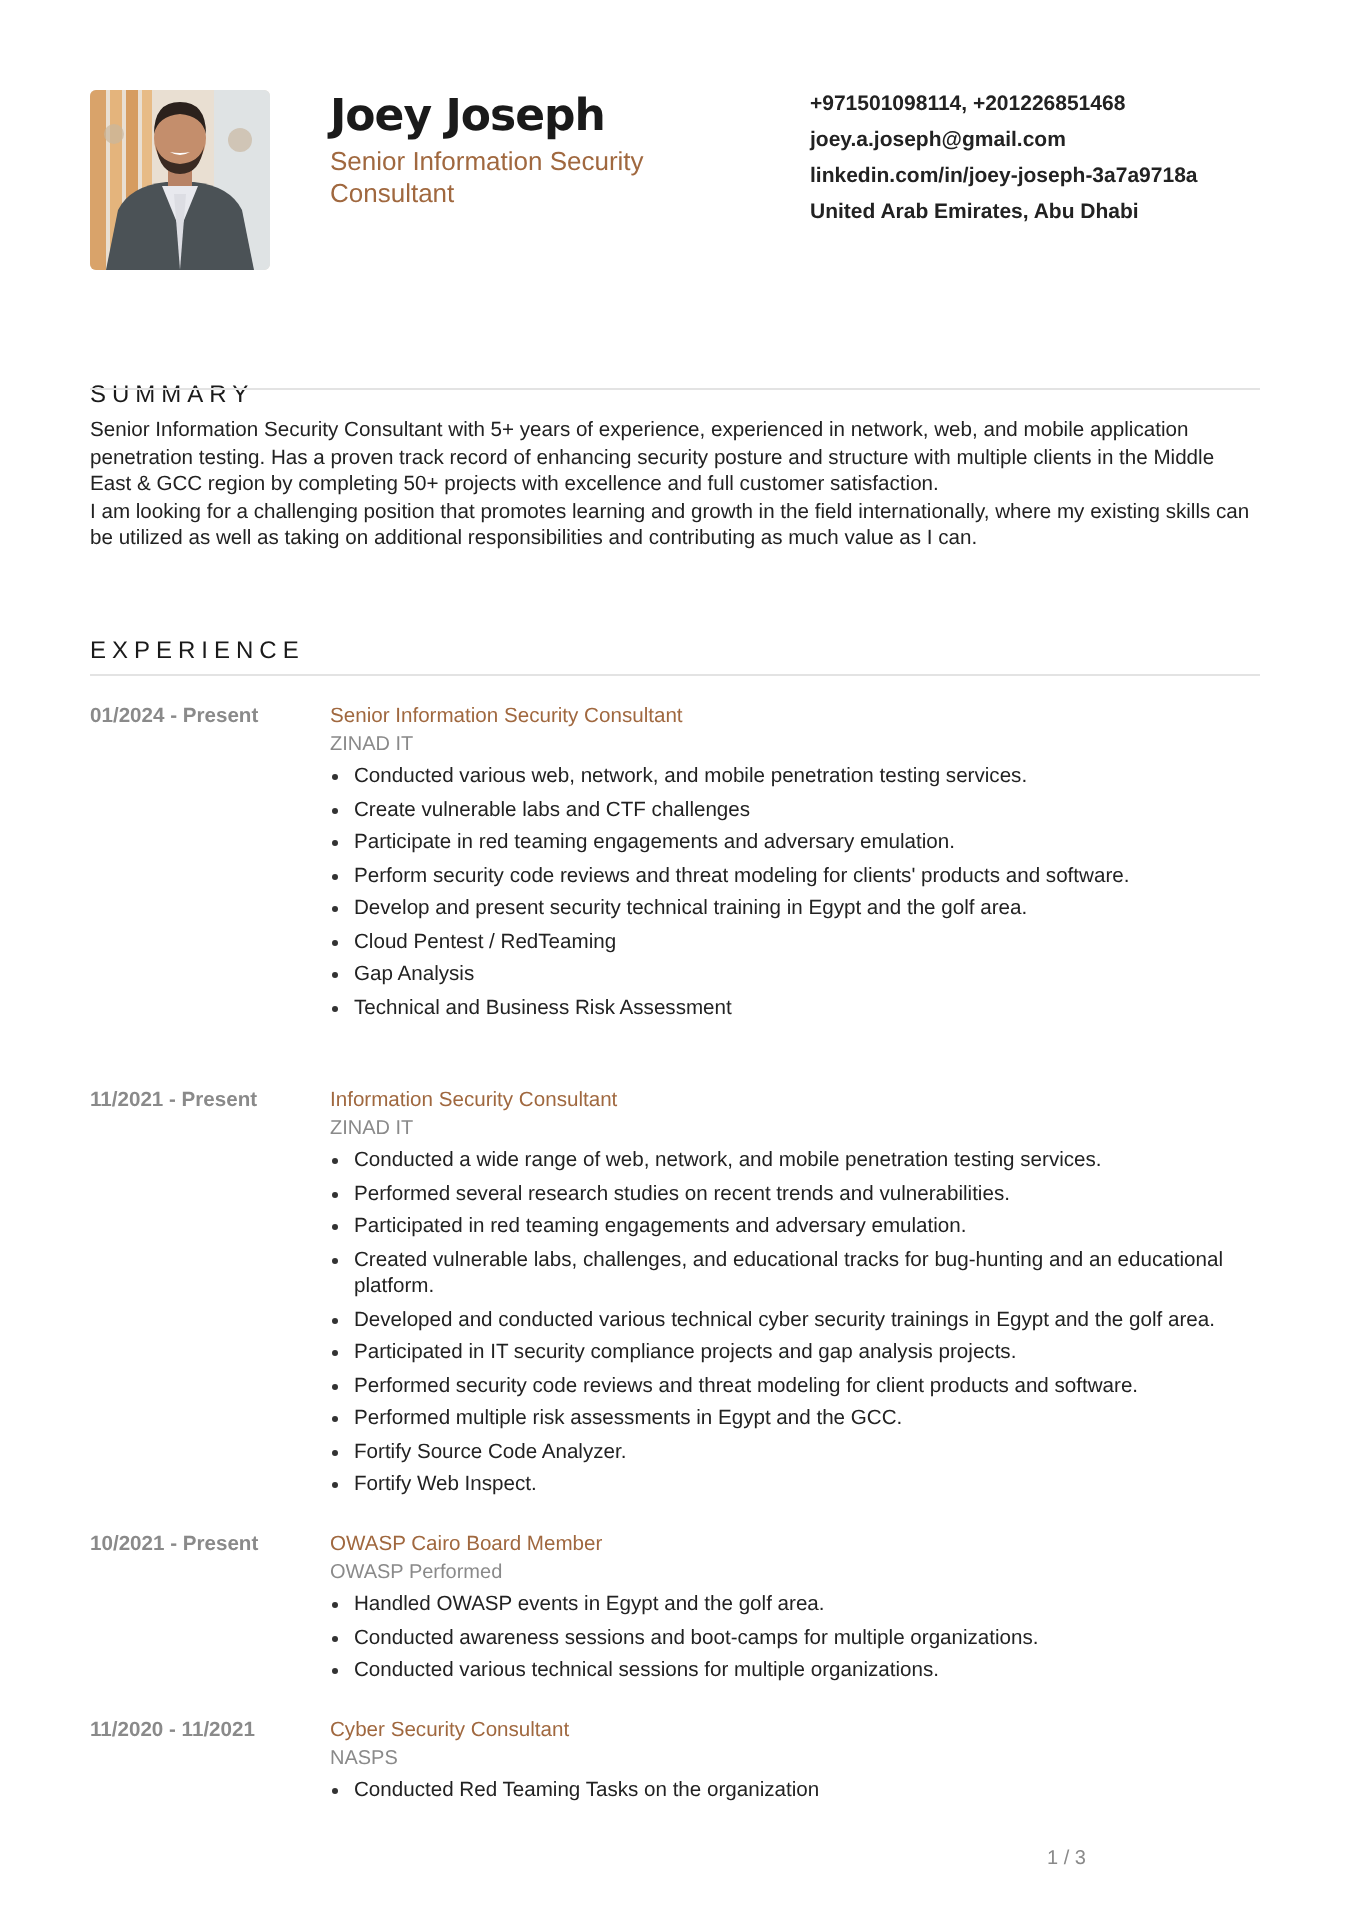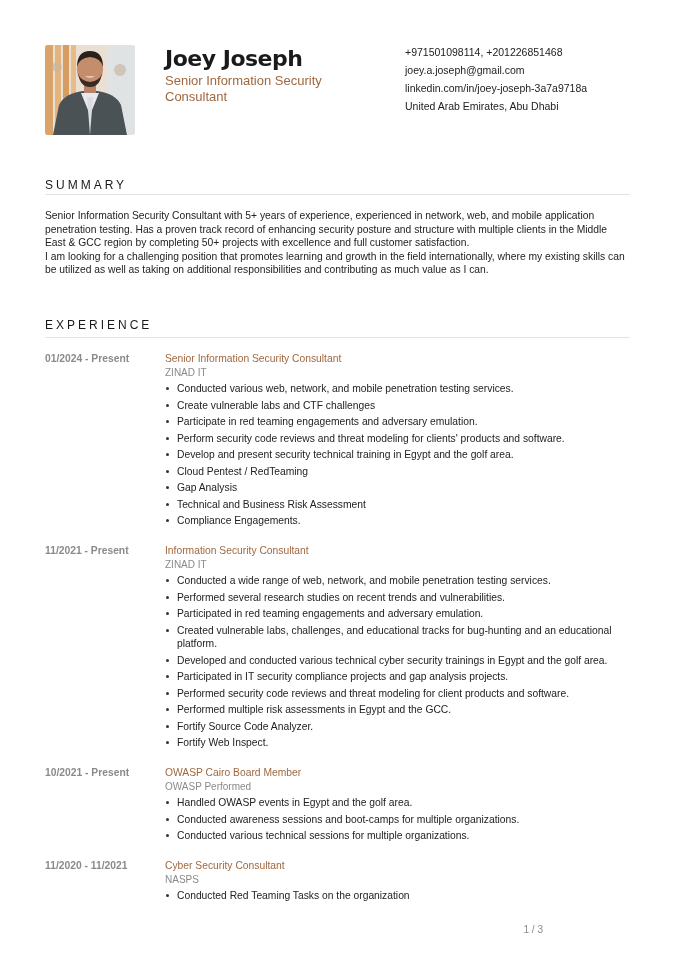--- a/index.html
+++ b/index.html
@@ -23,21 +23,21 @@
       font-family: "DejaVu Sans", sans-serif;
       font-weight: bold; font-size: 22px; letter-spacing: -0.5px;
       color: #1a1a1a; line-height: 28px;
     }
     .role {
       position: absolute; left: 165px; top: 73px; width: 200px;
       font-size: 13px; line-height: 16px; color: #a0683f;
     }
     .contact {
       position: absolute; left: 405px; top: 43px;
-      font-size: 10.5px; color: #222; line-height: 18px;
+      font-size: 10.5px; color: #222; line-height: 18px; font-weight: bold;
     }
     .contact div { white-space: nowrap; }
 
     
     .section-title {
       position: absolute; left: 45px;
       font-size: 12px; letter-spacing: 3px; color: #1a1a1a;
       font-weight: normal;
     }
     .rule {
@@ -101,21 +101,21 @@
   <div class="name">Joey Joseph</div>
   <div class="role">Senior Information Security Consultant</div>
 
   <div class="contact">
     <div>+971501098114, +201226851468</div>
     <div>joey.a.joseph@gmail.com</div>
     <div>linkedin.com/in/joey-joseph-3a7a9718a</div>
     <div>United Arab Emirates, Abu Dhabi</div>
   </div>
 
-  <div class="section-title" style="top:178px;">SUMMARY</div>
+  <div class="section-title" style="top:190px;">SUMMARY</div>
   <div class="rule" style="top:194px;"></div>
   <div class="summary">
     <div>Senior Information Security Consultant with 5+ years of experience, experienced in network, web, and mobile application penetration testing. Has a proven track record of enhancing security posture and structure with multiple clients in the Middle East &amp; GCC region by completing 50+ projects with excellence and full customer satisfaction.</div>
     <div>I am looking for a challenging position that promotes learning and growth in the field internationally, where my existing skills can be utilized as well as taking on additional responsibilities and contributing as much value as I can.</div>
   </div>
 
   <div class="section-title" style="top:318px;">EXPERIENCE</div>
   <div class="rule" style="top:337px;"></div>
 
   <div class="job" style="top:352px;">
@@ -125,21 +125,20 @@
       <div class="company">ZINAD IT</div>
       <ul>
         <li>Conducted various web, network, and mobile penetration testing services.</li>
         <li>Create vulnerable labs and CTF challenges</li>
         <li>Participate in red teaming engagements and adversary emulation.</li>
         <li>Perform security code reviews and threat modeling for clients' products and software.</li>
         <li>Develop and present security technical training in Egypt and the golf area.</li>
         <li>Cloud Pentest / RedTeaming</li>
         <li>Gap Analysis</li>
         <li>Technical and Business Risk Assessment</li>
-        <li>Compliance Engagements.</li>
       </ul>
     </div>
   </div>
 
   <div class="job" style="top:544px;">
     <div class="date">11/2021 - Present</div>
     <div class="body">
       <div class="title">Information Security Consultant</div>
       <div class="company">ZINAD IT</div>
       <ul>

